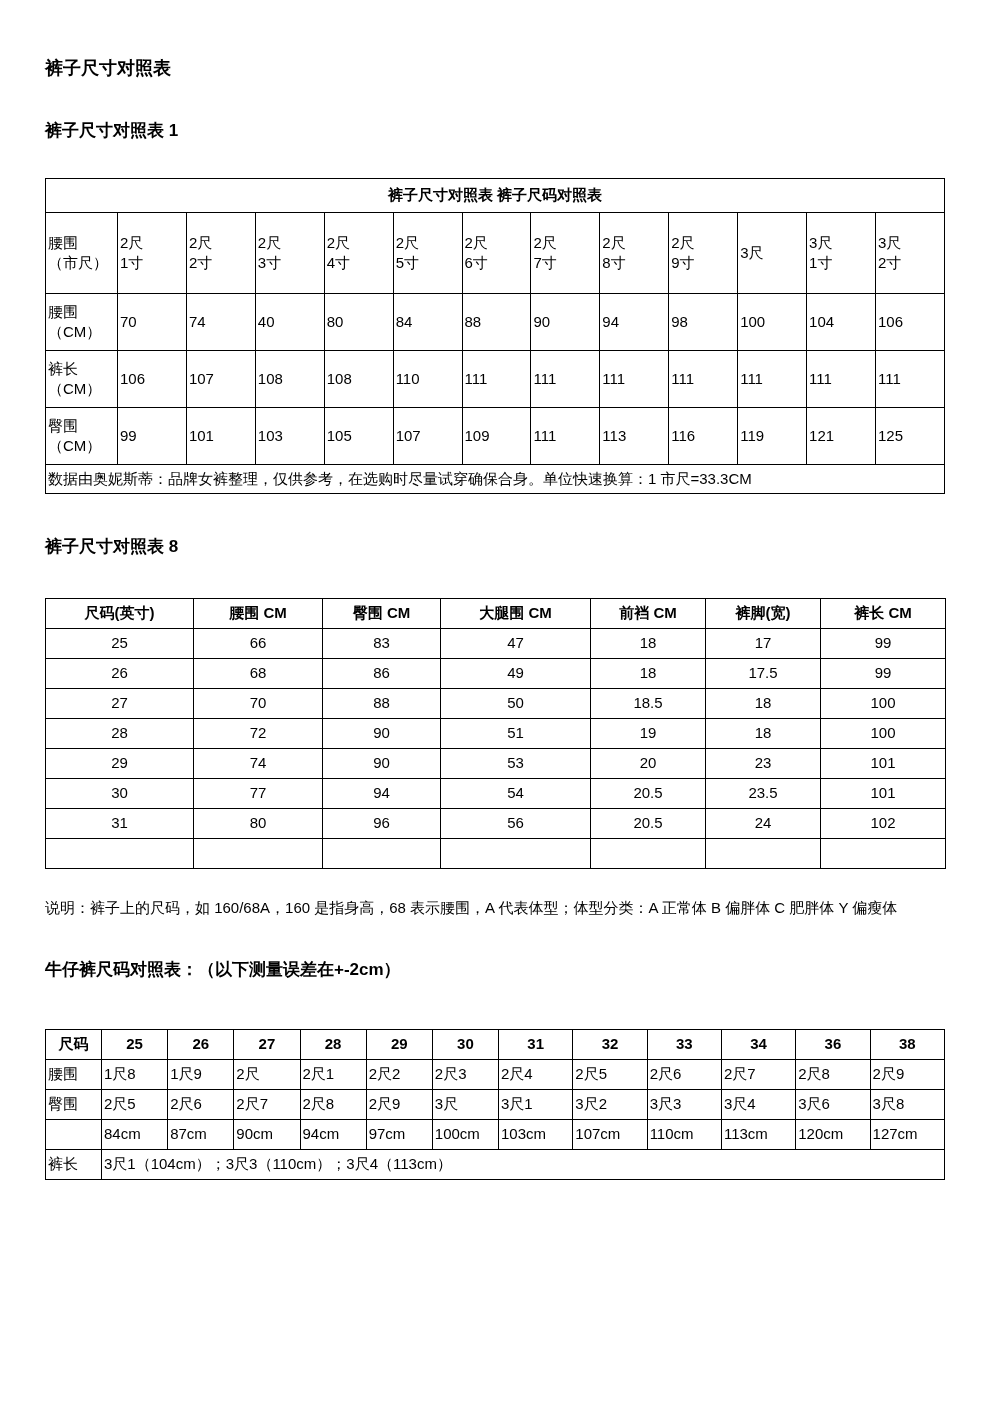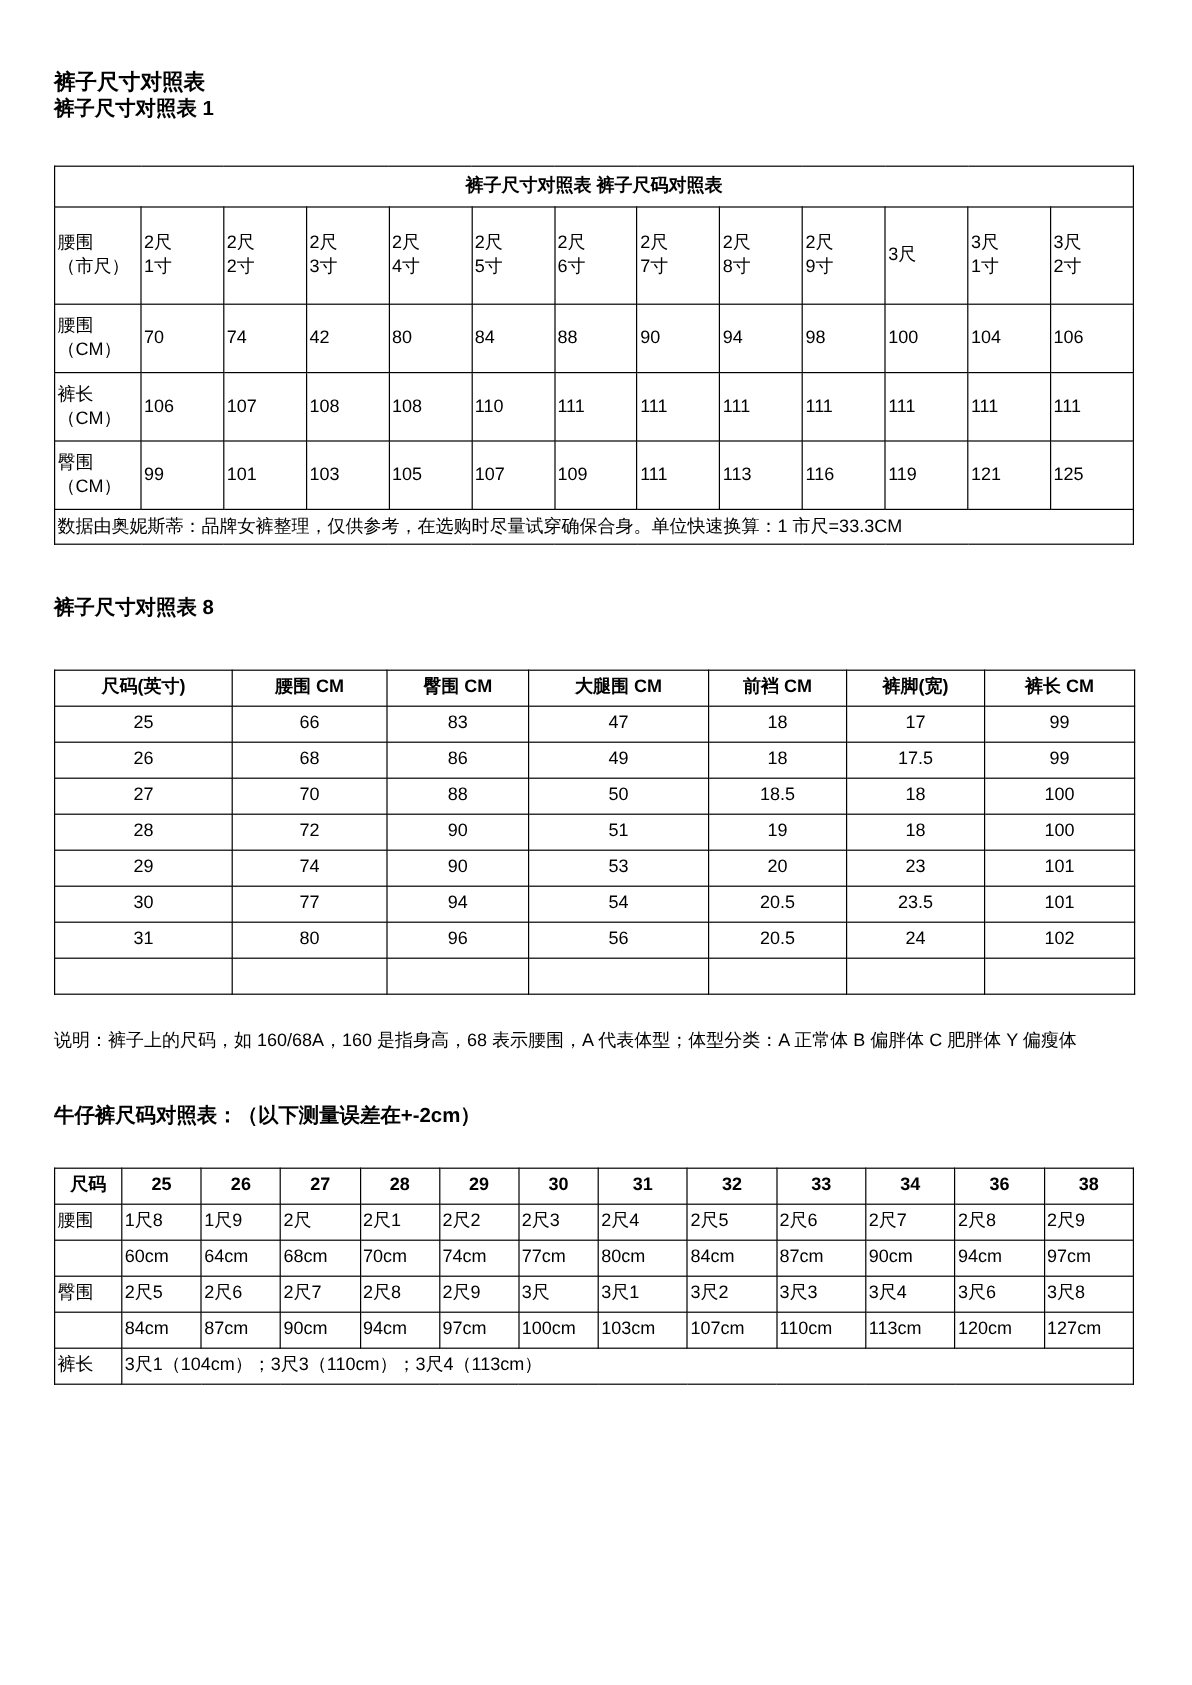--- a/index.html
+++ b/index.html
@@ -7,21 +7,21 @@
     width: 993px; height: 1404px; overflow: hidden;
     color: #000;
     font-family: "Liberation Sans", "DejaVu Sans", sans-serif;
   }
   .content { margin-left: 45px; width: 900px; }
   .doc-title {
     margin: 0; padding-top: 56px;
     text-align: left; font-size: 18px; font-weight: bold;
   }
   .section-heading { font-size: 17px; font-weight: bold; line-height: 22px; margin: 0; }
-  .h-s1 { }
+  .h-s1 { margin-top: 40px; }
   .h-s2 { margin-top: 42px; }
   .h-s3 { margin-top: 40px; }
   table {
     border-collapse: collapse; table-layout: fixed; width: 900px;
     font-size: 15px; line-height: 1.35; border-radius: 20px;
   }
   td, th {
     border: 1px solid #000; padding: 0 2px;
     vertical-align: middle; text-align: left;
     font-weight: normal; white-space: pre-line; overflow: hidden;
@@ -33,21 +33,21 @@
   .t1 tr.h58 td, .t1 tr.h58 th { height: 56px; }
   .t1 tr.h82 td, .t1 tr.h82 th { height: 80px; }
   .t1 tr.h30 td { height: 28px; }
   
   .t2 { margin-top: 40px; }
   .t2 td, .t2 th { text-align: center; height: 29px; }
   .t2 th { font-weight: bold; }
   
   .note { margin: 28px 0 0 0; font-size: 15px; line-height: 22px; }
   
-  .t3 { margin-top: 32px; }
+  .t3 { margin-top: 48px; }
   .t3 td, .t3 th { height: 29px; }
   .t3 .head { font-weight: bold; text-align: center; }
 </style>
 </head>
 <body>
 
 <div class="content">
 
   <div class="doc-title">裤子尺寸对照表</div>
 
@@ -98,21 +98,21 @@
           <td>3尺
 1寸</td>
           <td>3尺
 2寸</td>
         </tr>
         <tr class="h58">
           <th>腰围
 （CM）</th>
           <td>70</td>
           <td>74</td>
-          <td>42</td>
+          <td>40</td>
           <td>80</td>
           <td>84</td>
           <td>88</td>
           <td>90</td>
           <td>94</td>
           <td>98</td>
           <td>100</td>
           <td>104</td>
           <td>106</td>
         </tr>
@@ -296,35 +296,20 @@
           <td>2尺2</td>
           <td>2尺3</td>
           <td>2尺4</td>
           <td>2尺5</td>
           <td>2尺6</td>
           <td>2尺7</td>
           <td>2尺8</td>
           <td>2尺9</td>
         </tr>
         <tr>
-          <th></th>
-          <td>60cm</td>
-          <td>64cm</td>
-          <td>68cm</td>
-          <td>70cm</td>
-          <td>74cm</td>
-          <td>77cm</td>
-          <td>80cm</td>
-          <td>84cm</td>
-          <td>87cm</td>
-          <td>90cm</td>
-          <td>94cm</td>
-          <td>97cm</td>
-        </tr>
-        <tr>
           <th>臀围</th>
           <td>2尺5</td>
           <td>2尺6</td>
           <td>2尺7</td>
           <td>2尺8</td>
           <td>2尺9</td>
           <td>3尺</td>
           <td>3尺1</td>
           <td>3尺2</td>
           <td>3尺3</td>

